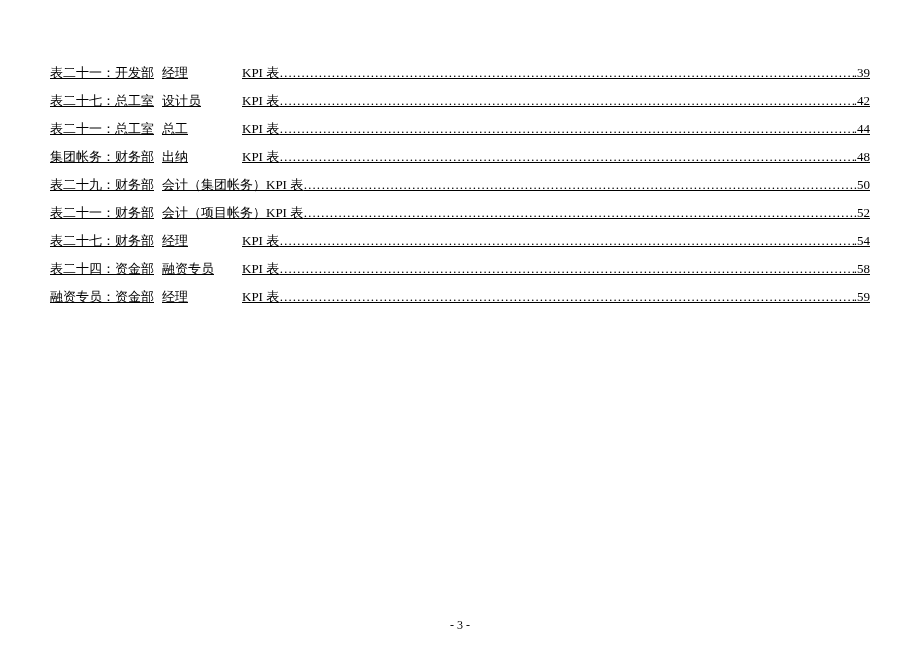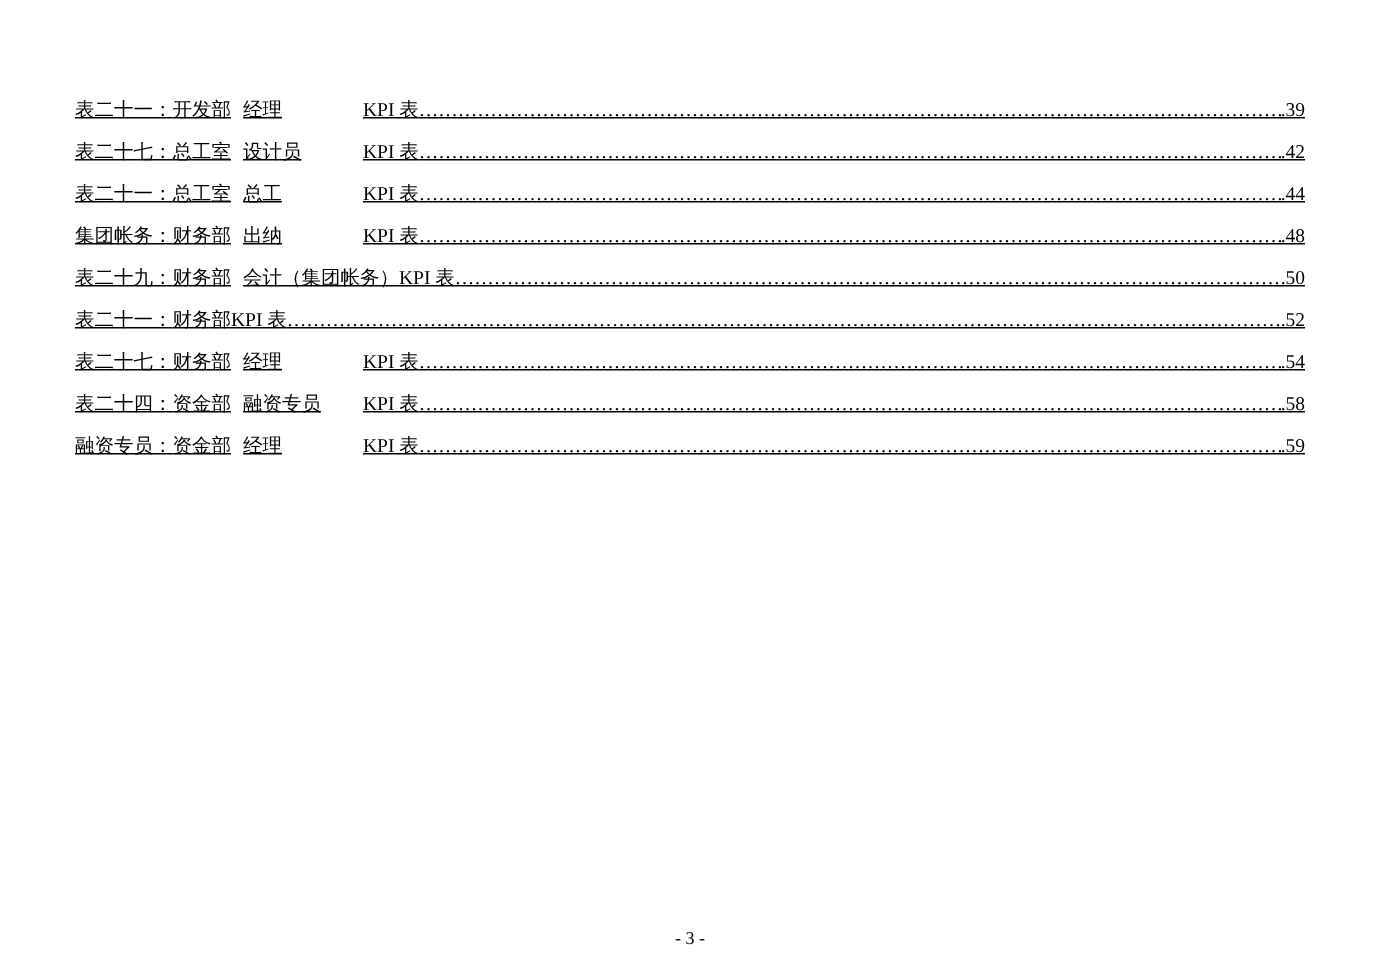--- a/index.html
+++ b/index.html
@@ -80,20 +80,21 @@
       <span class="toc-prefix">表二十九：</span>
       <span class="toc-dept">财务部</span>
       <span class="toc-role" style="flex: 0 0 auto;">会计（集团帐务）</span>
       <span class="toc-label">KPI 表</span>
       <span class="toc-dots">……………………………………………………………………………………………………………………………………………………………………………………………………………………………………………………………………………………………………………………………………………………………………………………………………………………………………………………………………………………………………………………………………………………</span>
       <span class="toc-page">.50</span>
     </div>
     <div class="toc-row">
       <span class="toc-prefix">表二十一：</span>
       <span class="toc-dept">财务部</span>
+      <span class="toc-role" style="flex: 0 0 auto;">会计（项目帐务）</span>
       <span class="toc-label">KPI 表</span>
       <span class="toc-dots">……………………………………………………………………………………………………………………………………………………………………………………………………………………………………………………………………………………………………………………………………………………………………………………………………………………………………………………………………………………………………………………………………………………</span>
       <span class="toc-page">.52</span>
     </div>
     <div class="toc-row">
       <span class="toc-prefix">表二十七：</span>
       <span class="toc-dept">财务部</span>
       <span class="toc-role">经理</span>
       <span class="toc-label">KPI 表</span>
       <span class="toc-dots">……………………………………………………………………………………………………………………………………………………………………………………………………………………………………………………………………………………………………………………………………………………………………………………………………………………………………………………………………………………………………………………………………………………</span>

